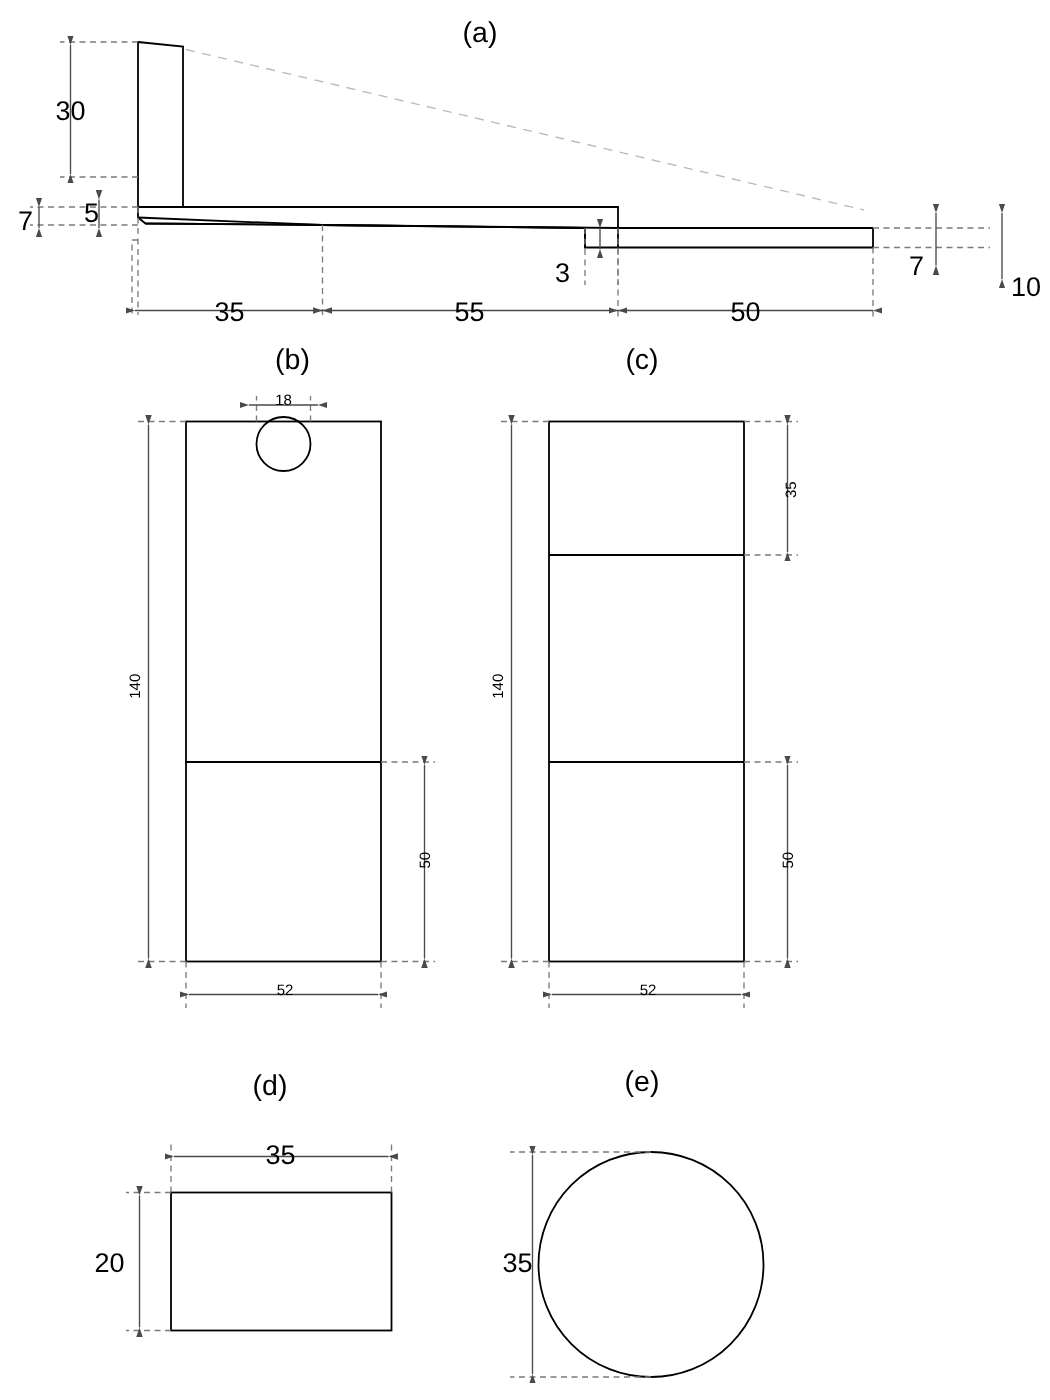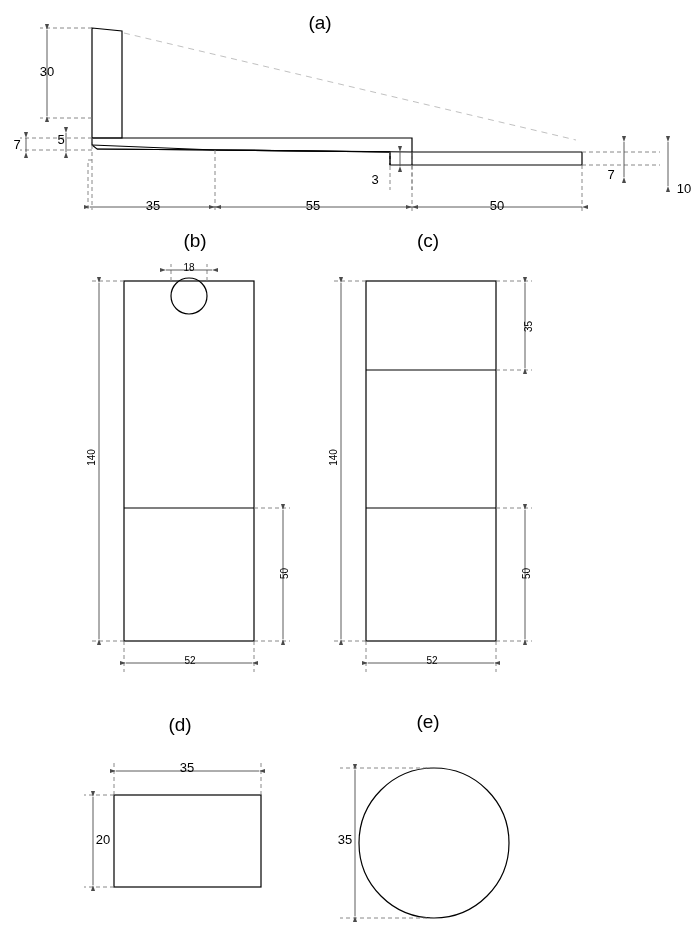--- a/index.html
+++ b/index.html
@@ -23,21 +23,21 @@
   }
   .panel-label {
     position: absolute;
     font-size: 19px;
     color: #000;
     text-align: center;
     white-space: nowrap;
   }
   .dim-text {
     position: absolute;
-    font-size: 13px;
+    font-size: 18px;
     color: #000;
     text-align: center;
     white-space: nowrap;
   }
   .dim-text.small {
     font-size: 10px;
   }
   svg {
     position: absolute;
     left: 0;
@@ -230,17 +230,17 @@
   <div class="dim-text small" style="left:78px; top:452px; width:26px; transform:rotate(-90deg); transform-origin:center;">140</div>
   <div class="dim-text small" style="left:274px; top:568px; width:20px; transform:rotate(-90deg); transform-origin:center;">50</div>
   <div class="dim-text small" style="left:178px; top:655px; width:24px;">52</div>
 
   <div class="dim-text small" style="left:518px; top:321px; width:20px; transform:rotate(-90deg); transform-origin:center;">35</div>
   <div class="dim-text small" style="left:320px; top:452px; width:26px; transform:rotate(-90deg); transform-origin:center;">140</div>
   <div class="dim-text small" style="left:516px; top:568px; width:20px; transform:rotate(-90deg); transform-origin:center;">50</div>
   <div class="dim-text small" style="left:420px; top:655px; width:24px;">52</div>
 
   <div class="dim-text" style="left:172px; top:760px; width:30px;">35</div>
-  <div class="dim-text" style="left:88px; top:832px; width:30px;">20</div>
+  <div class="dim-text" style="left:58px; top:832px; width:30px;">20</div>
 
   <div class="dim-text" style="left:330px; top:832px; width:30px;">35</div>
 
 </div>
 
 </body></html>

